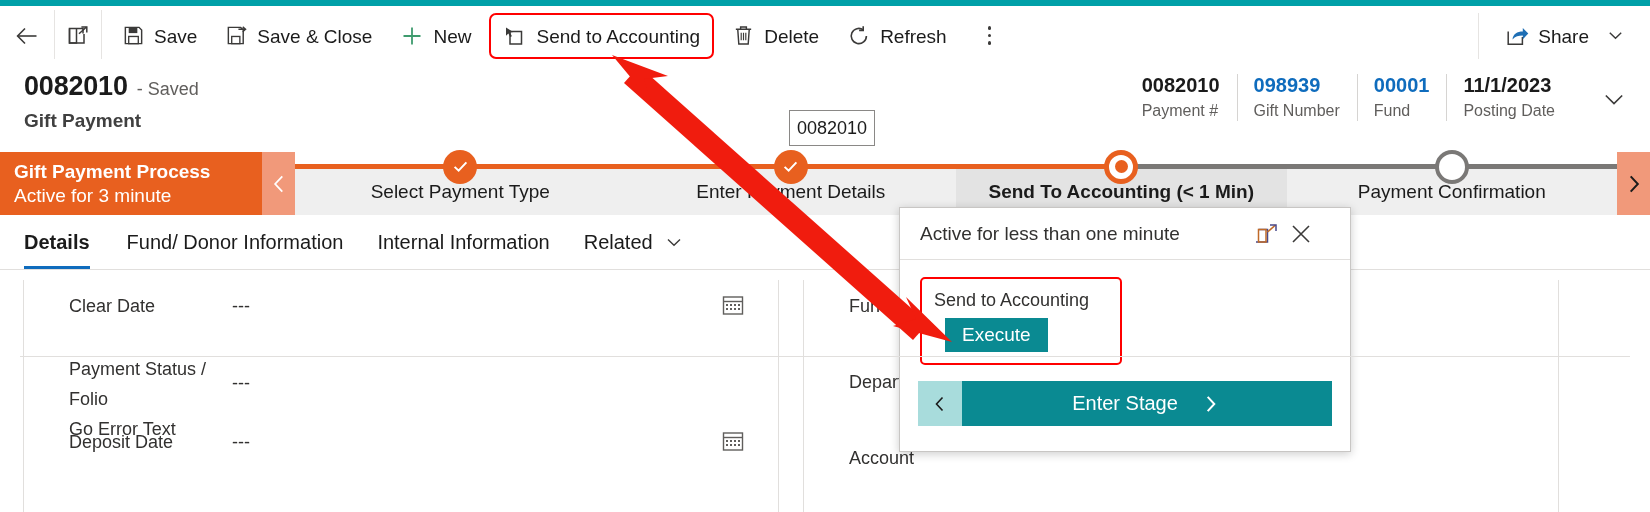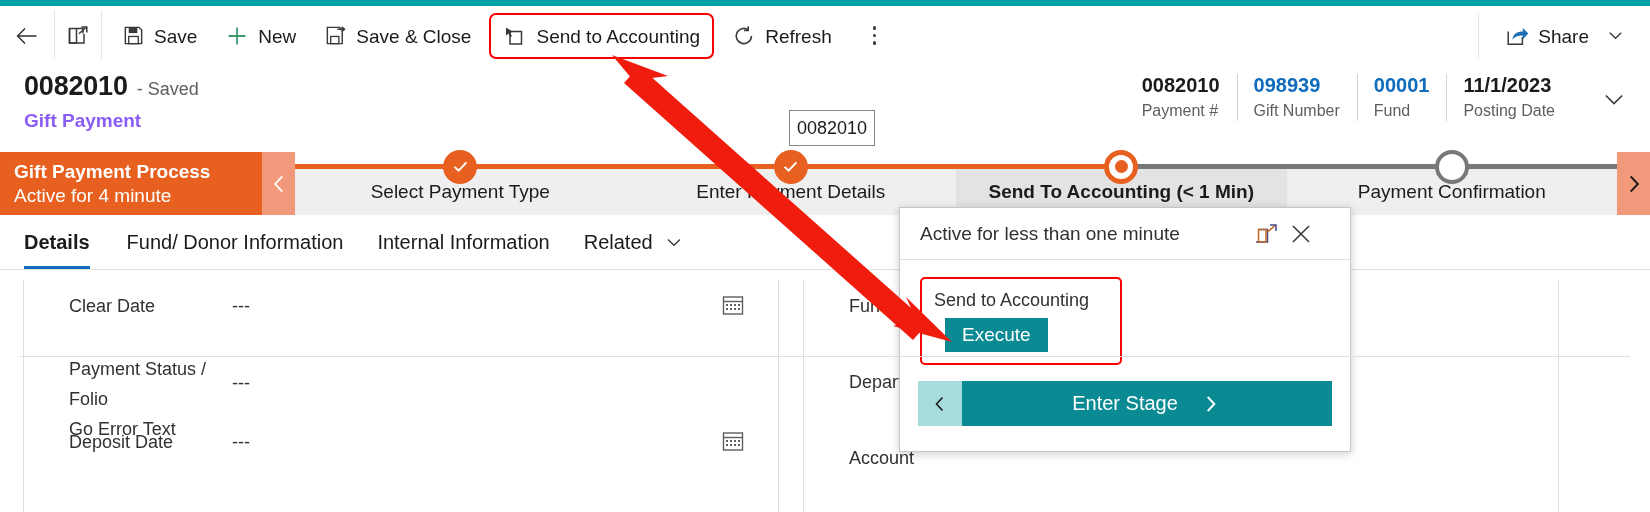--- a/index.html
+++ b/index.html
@@ -55,21 +55,21 @@
   .chev-sm { margin-left:8px; }
 
   
   .rec-header {
     position:absolute; left:0; top:59px; width:1650px; height:88px;
     background:#ffffff;
   }
   .rec-title { position:absolute; left:24px; top:12px; display:flex; align-items:baseline; gap:9px;}
   .rec-title .num { font-size:27px; font-weight:bold; color:#1b1b1b; letter-spacing:-0.2px;}
   .rec-title .state { font-size:18px; color:#605e5c; }
-  .rec-sub { position:absolute; left:24px; top:51px; font-size:19px; font-weight:bold; color:#8b5cf6;}
+  .rec-sub { position:absolute; left:24px; top:51px; font-size:19px; font-weight:bold; color:#404040;}
 
   .hdr-fields { position:absolute; right:78px; top:13px; display:flex; align-items:stretch; }
   .hdr-field { padding:0 17px; min-width:86px; text-align:left; position:relative;}
   .hdr-field + .hdr-field::before {
     content:""; position:absolute; left:0; top:2px; bottom:2px; width:1px; background:#d6d4d2;
   }
   .hdr-field .v { font-size:20px; font-weight:bold; color:#1b1b1b; line-height:27px; white-space:nowrap;}
   .hdr-field .v.link { color:#0f6cbd; }
   .hdr-field .k { font-size:16px; color:#605e5c; line-height:24px; white-space:nowrap;}
   .hdr-chevron { position:absolute; right:22px; top:26px; }
@@ -230,49 +230,58 @@
             <path d="M3.5 3.5h14.3L20.5 6.2V20.5H3.5z" fill="none" stroke="#3b3a39" stroke-width="1.5"></path>
             <rect x="7" y="3.5" width="9" height="6" fill="#3b3a39"></rect>
             <rect x="7" y="13" width="10" height="7.5" fill="none" stroke="#3b3a39" stroke-width="1.4"></rect>
           </svg>
       </span>
       <span class="lbl">Save</span>
     </div>
 
     <div class="cmd-btn">
       <span class="ico">
-        <svg width="24" height="24" viewBox="0 0 24 24">
-            <path d="M12 3.5v17M3.5 12h17" stroke="#3e9b6e" stroke-width="1.8" fill="none"></path>
-          </svg>
-      </span>
-      <span class="lbl">New</span>
-    </div>
-
-    <div class="cmd-btn">
-      <span class="ico">
         <svg width="23" height="23" viewBox="0 0 24 24">
             <path d="M3.5 3.5h12.8L19 6V20.5H3.5z" fill="none" stroke="#3b3a39" stroke-width="1.5"></path>
             <rect x="7" y="13" width="8.5" height="7.5" fill="none" stroke="#3b3a39" stroke-width="1.4"></rect>
             <path d="M14 5.5h7M18.5 3 21.5 5.5 18.5 8" fill="none" stroke="#3b3a39" stroke-width="1.4"></path>
           </svg>
       </span>
       <span class="lbl">Save &amp; Close</span>
     </div>
 
+    <div class="cmd-btn">
+      <span class="ico">
+        <svg width="24" height="24" viewBox="0 0 24 24">
+            <path d="M12 3.5v17M3.5 12h17" stroke="#3e9b6e" stroke-width="1.8" fill="none"></path>
+          </svg>
+      </span>
+      <span class="lbl">New</span>
+    </div>
+
     <div class="cmd-btn highlight-box">
       <span class="ico">
         <svg width="24" height="24" viewBox="0 0 24 24">
             <path d="M7 7.5h11.5V20H7z" fill="none" stroke="#3b3a39" stroke-width="1.5"></path>
             <path d="M3 3.5v8.2l2.4-2.2 1.8 3.6 1.7-.9L7.1 8.4 10.2 8z" fill="#3b3a39"></path>
           </svg>
       </span>
       <span class="lbl">Send to Accounting</span>
     </div>
 
 
+    <div class="cmd-btn">
+      <span class="ico">
+        <svg width="23" height="23" viewBox="0 0 24 24">
+            <path d="M4 5.5h16M9 5.5V3.2h6v2.3M6 5.5l1.1 15.3h9.8L18 5.5" fill="none" stroke="#3b3a39" stroke-width="1.5"></path>
+            <path d="M9.6 9v8M12 9v8M14.4 9v8" stroke="#3b3a39" stroke-width="1.2"></path>
+          </svg>
+      </span>
+      <span class="lbl">Delete</span>
+    </div>
 
     <div class="cmd-btn">
       <span class="ico">
         <svg width="24" height="24" viewBox="0 0 24 24">
             <path d="M19.4 12a7.6 7.6 0 1 1-3.1-6.1" fill="none" stroke="#3b3a39" stroke-width="1.6"></path>
             <path d="M16.2 2.2v4.2h-4.1" fill="none" stroke="#3b3a39" stroke-width="1.6"></path>
           </svg>
       </span>
       <span class="lbl">Refresh</span>
     </div>
@@ -338,21 +347,21 @@
           </svg>
       </span>
     </div>
   </div>
 
   <div class="tooltip-box">0082010</div>
 
   <div class="bpf">
     <div class="bpf-name">
       <div class="t1">Gift Payment Process</div>
-      <div class="t2">Active for 4 minute</div>
+      <div class="t2">Active for 3 minute</div>
     </div>
     <div class="bpf-prev">
       <span class="ico">
         <svg width="22" height="22" viewBox="0 0 20 20">
             <path d="M13 3 6.5 10 13 17" fill="none" stroke="#ffffff" stroke-width="1.6"></path>
           </svg>
       </span>
     </div>
     <div class="bpf-next">
       <span class="ico">

